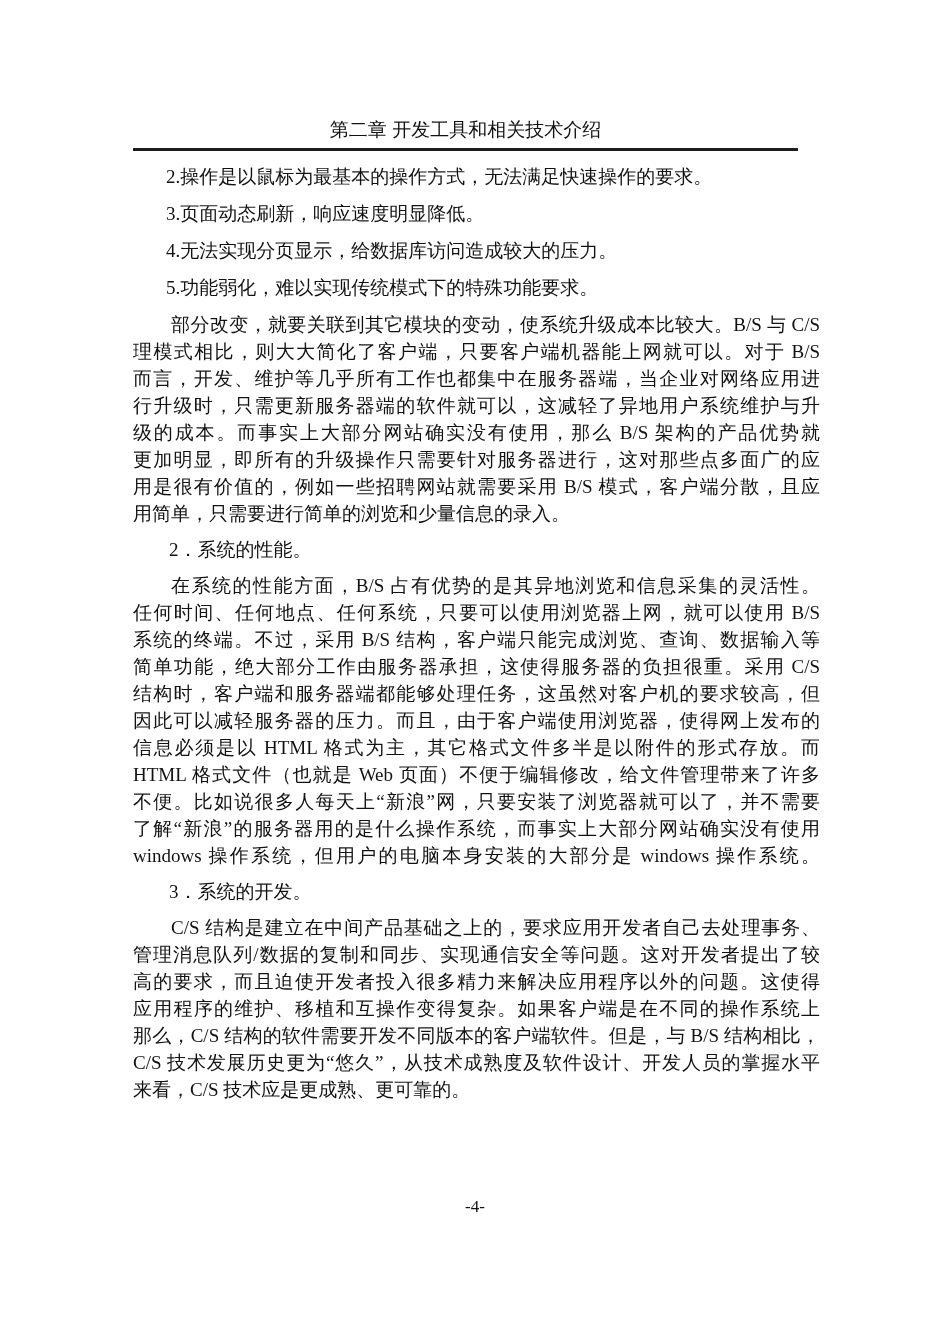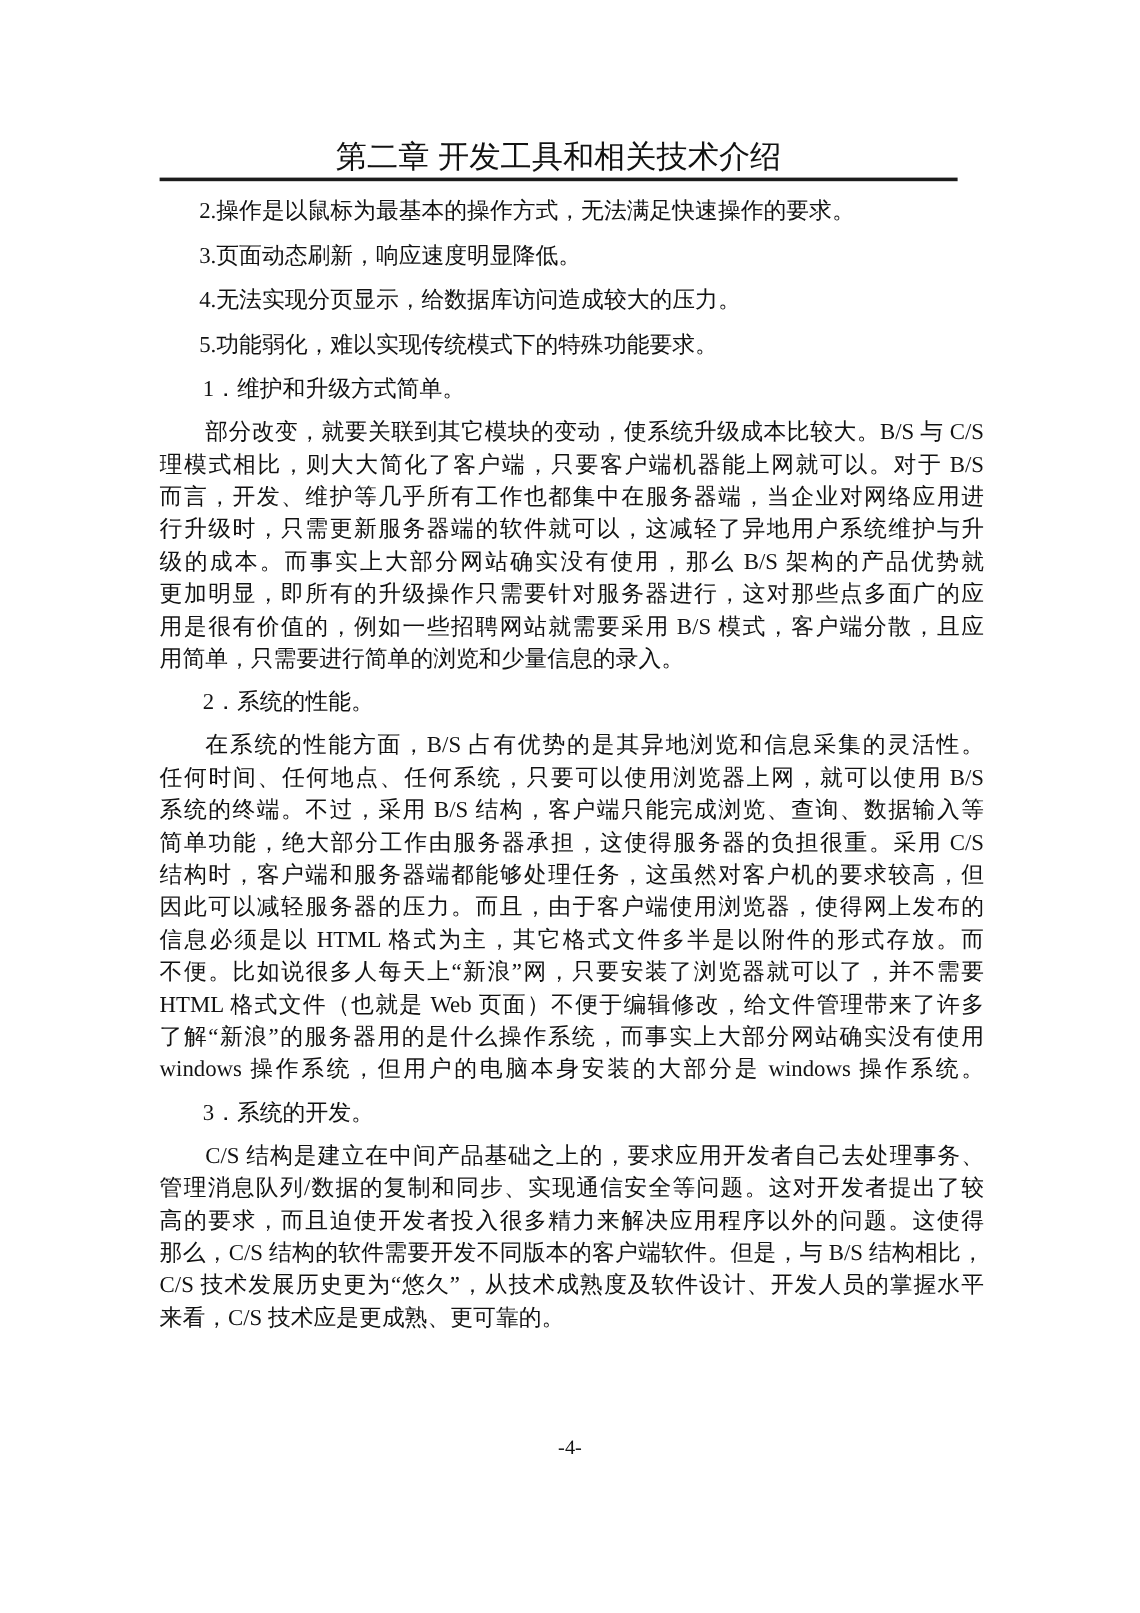--- a/index.html
+++ b/index.html
@@ -15,21 +15,21 @@
     overflow: hidden;
     color: #121212;
     font-family: "Liberation Serif", "DejaVu Serif", serif;
     font-size: 19px;
   }
   .doc-header {
     margin: 118px 0 0 133px;
     width: 665px;
     text-align: center;
     font-family: "Liberation Sans", "DejaVu Sans", sans-serif;
-    font-size: 26px;
+    font-size: 19px;
     line-height: 24px;
     padding-bottom: 6px;
     border-bottom: 3px solid #1c1c1c;
   }
   .content {
     margin-left: 133px;
     width: 687px;
   }
   .intro-list {
     margin-top: 12px;
@@ -98,21 +98,20 @@
 
     <div class="intro-list">
         <div class="intro-item">2.操作是以鼠标为最基本的操作方式，无法满足快速操作的要求。</div>
         <div class="intro-item">3.页面动态刷新，响应速度明显降低。</div>
         <div class="intro-item">4.无法实现分页显示，给数据库访问造成较大的压力。</div>
         <div class="intro-item">5.功能弱化，难以实现传统模式下的特殊功能要求。</div>
       </div>
 
 
     <div class="subsection">
-      <div class="sub-title">1．维护和升级方式简单。</div>
       <div class="para last-left">
           <div class="line">部分改变，就要关联到其它模块的变动，使系统升级成本比较大。B/S 与 C/S 处</div>
           <div class="line">理模式相比，则大大简化了客户端，只要客户端机器能上网就可以。对于 B/S</div>
           <div class="line">而言，开发、维护等几乎所有工作也都集中在服务器端，当企业对网络应用进</div>
           <div class="line">行升级时，只需更新服务器端的软件就可以，这减轻了异地用户系统维护与升</div>
           <div class="line">级的成本。而事实上大部分网站确实没有使用，那么 B/S 架构的产品优势就</div>
           <div class="line">更加明显，即所有的升级操作只需要针对服务器进行，这对那些点多面广的应</div>
           <div class="line">用是很有价值的，例如一些招聘网站就需要采用 B/S 模式，客户端分散，且应</div>
           <div class="line">用简单，只需要进行简单的浏览和少量信息的录入。</div>
         </div>
@@ -121,33 +120,34 @@
     <div class="subsection">
       <div class="sub-title">2．系统的性能。</div>
       <div class="para">
           <div class="line">在系统的性能方面，B/S 占有优势的是其异地浏览和信息采集的灵活性。</div>
           <div class="line">任何时间、任何地点、任何系统，只要可以使用浏览器上网，就可以使用 B/S</div>
           <div class="line">系统的终端。不过，采用 B/S 结构，客户端只能完成浏览、查询、数据输入等</div>
           <div class="line">简单功能，绝大部分工作由服务器承担，这使得服务器的负担很重。采用 C/S</div>
           <div class="line">结构时，客户端和服务器端都能够处理任务，这虽然对客户机的要求较高，但</div>
           <div class="line">因此可以减轻服务器的压力。而且，由于客户端使用浏览器，使得网上发布的</div>
           <div class="line">信息必须是以 HTML 格式为主，其它格式文件多半是以附件的形式存放。而</div>
+          <div class="line">HTML 格式文件（也就是 Web 页面）不便于编辑修改，给文件管理带来了许多</div>
           <div class="line">不便。比如说很多人每天上“新浪”网，只要安装了浏览器就可以了，并不需要</div>
-          <div class="line">HTML 格式文件（也就是 Web 页面）不便于编辑修改，给文件管理带来了许多</div>
           <div class="line">了解“新浪”的服务器用的是什么操作系统，而事实上大部分网站确实没有使用</div>
           <div class="line">windows 操作系统，但用户的电脑本身安装的大部分是 windows 操作系统。</div>
         </div>
     </div>
 
     <div class="subsection">
       <div class="sub-title">3．系统的开发。</div>
       <div class="para last-left">
           <div class="line">C/S 结构是建立在中间产品基础之上的，要求应用开发者自己去处理事务、</div>
           <div class="line">管理消息队列/数据的复制和同步、实现通信安全等问题。这对开发者提出了较</div>
           <div class="line">高的要求，而且迫使开发者投入很多精力来解决应用程序以外的问题。这使得</div>
+          <div class="line">应用程序的维护、移植和互操作变得复杂。如果客户端是在不同的操作系统上</div>
           <div class="line">那么，C/S 结构的软件需要开发不同版本的客户端软件。但是，与 B/S 结构相比，</div>
           <div class="line">C/S 技术发展历史更为“悠久”，从技术成熟度及软件设计、开发人员的掌握水平</div>
           <div class="line">来看，C/S 技术应是更成熟、更可靠的。</div>
         </div>
     </div>
 
   </div>
 
   <div class="doc-footer">
     <span>-4-</span>

